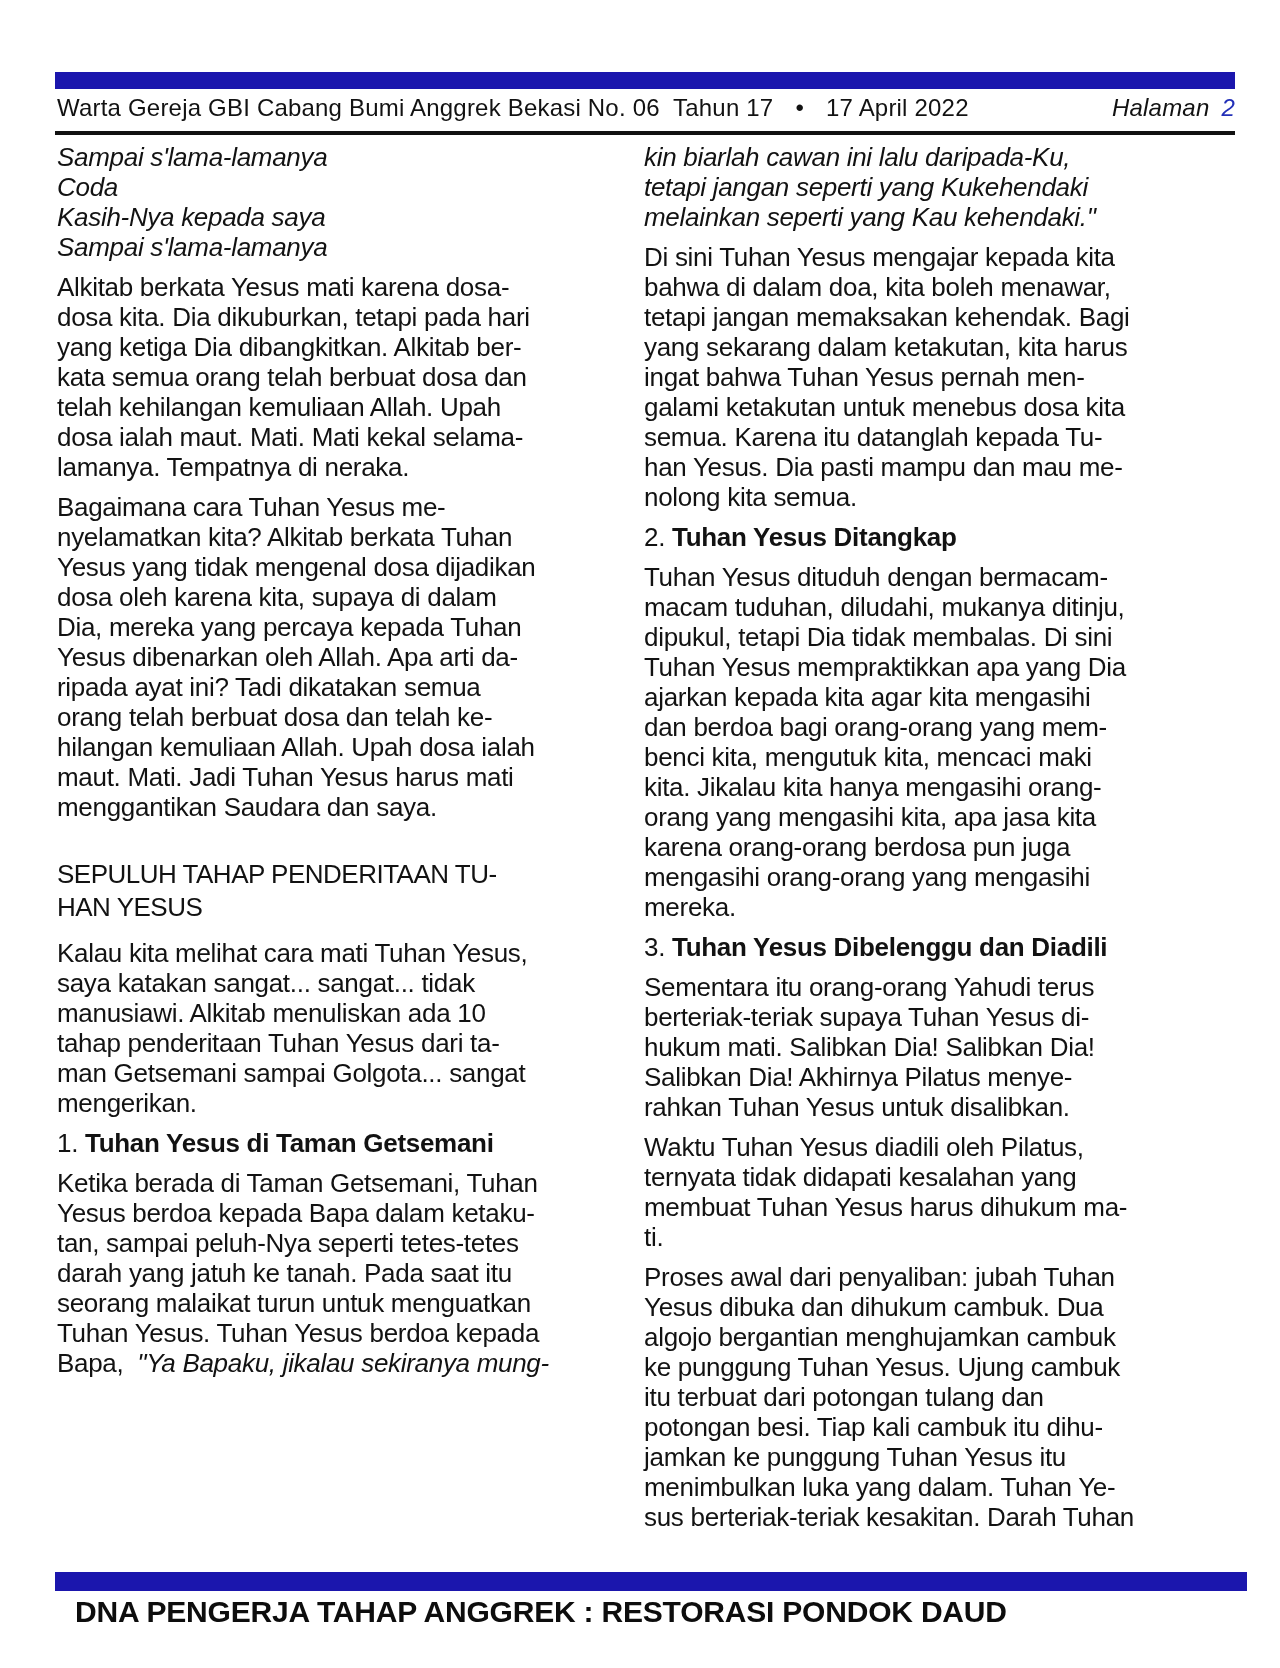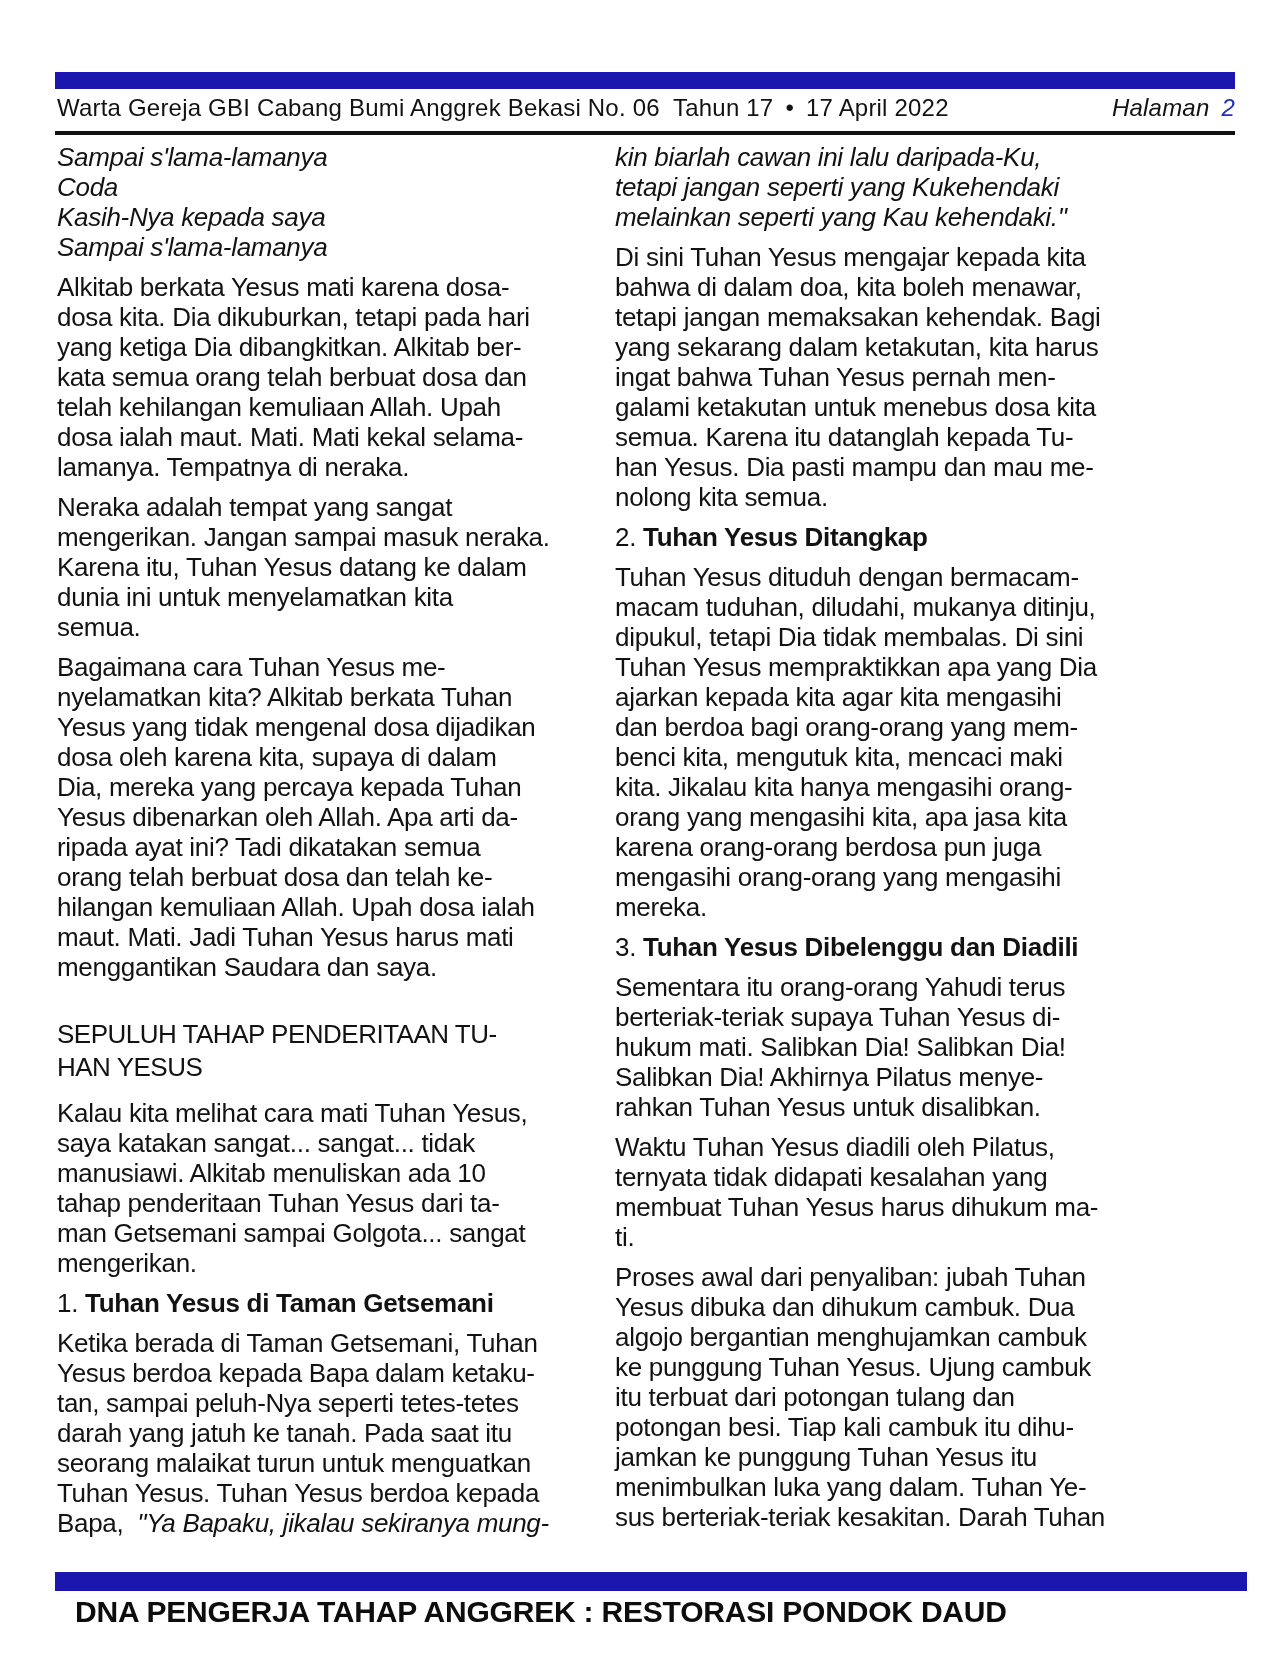--- a/index.html
+++ b/index.html
@@ -23,35 +23,35 @@
     position: absolute;
     left: 57px; top: 94px;
     width: 1178px;
     display: flex;
     justify-content: space-between;
     align-items: baseline;
     font-size: 24px;
     letter-spacing: 0.2px;
     white-space: pre;
   }
-  .header-left { display: flex; gap: 12px; align-items: flex-end; }
+  .header-left { display: flex; gap: 22px; align-items: flex-end; }
   .header-right { display: flex; gap: 12px; align-items: baseline; font-style: italic; }
   .pagenum { color: var(--pagenum, #2330b8); }
   .rule {
     position: absolute;
     left: 55px; top: 131px;
     width: 1180px; height: 4px;
     background: #111111;
   }
   .columns {
     position: absolute;
     left: 57px; top: 142px;
     width: 1180px;
     display: flex;
-    gap: 21px;
+    gap: 50px;
   }
   .col-left  { width: 537px; flex: 0 0 auto; }
   .col-right { width: 593px; flex: 0 0 auto; }
   .col p {
     margin: 0 0 10px 0;
     font-size: 26px;
     line-height: 30px;
     letter-spacing: -0.3px;
     white-space: pre;
   }
@@ -111,25 +111,20 @@
 Coda
 Kasih-Nya kepada saya
 Sampai s'lama-lamanya</p>
       <p>Alkitab berkata Yesus mati karena dosa-
 dosa kita. Dia dikuburkan, tetapi pada hari
 yang ketiga Dia dibangkitkan. Alkitab ber-
 kata semua orang telah berbuat dosa dan
 telah kehilangan kemuliaan Allah. Upah
 dosa ialah maut. Mati. Mati kekal selama-
 lamanya. Tempatnya di neraka.</p>
-      <p>Neraka adalah tempat yang sangat
-mengerikan. Jangan sampai masuk neraka.
-Karena itu, Tuhan Yesus datang ke dalam
-dunia ini untuk menyelamatkan kita
-semua.</p>
       <p>Bagaimana cara Tuhan Yesus me-
 nyelamatkan kita? Alkitab berkata Tuhan
 Yesus yang tidak mengenal dosa dijadikan
 dosa oleh karena kita, supaya di dalam
 Dia, mereka yang percaya kepada Tuhan
 Yesus dibenarkan oleh Allah. Apa arti da-
 ripada ayat ini? Tadi dikatakan semua
 orang telah berbuat dosa dan telah ke-
 hilangan kemuliaan Allah. Upah dosa ialah
 maut. Mati. Jadi Tuhan Yesus harus mati

